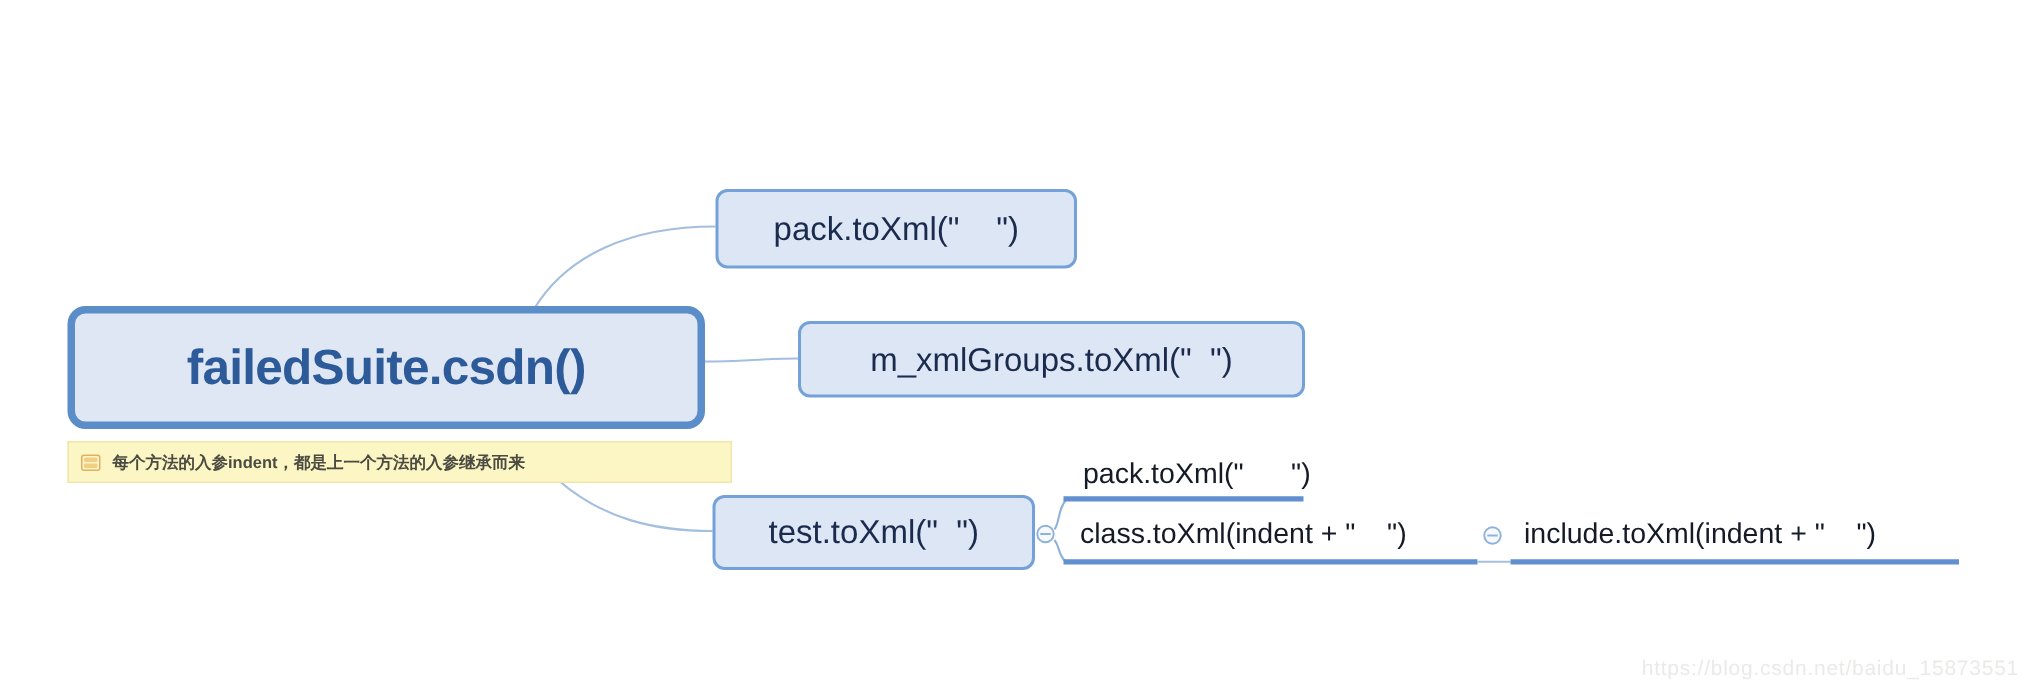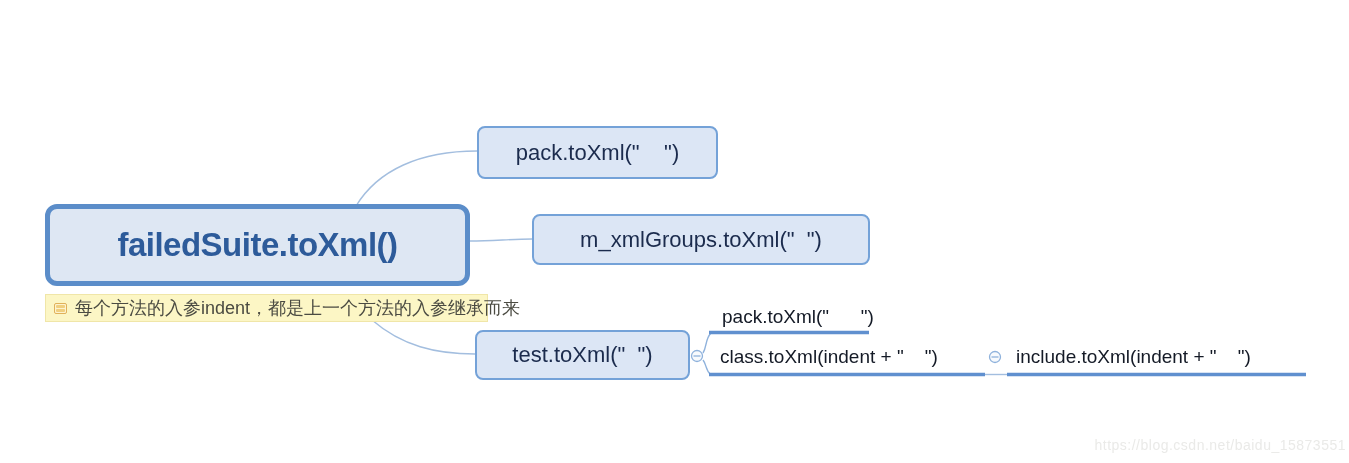--- a/index.html
+++ b/index.html
@@ -32,21 +32,21 @@
     display:flex; align-items:center;
   }
   .t-pack2   { left:722px; top:306px; }
   .t-class   { left:720px; top:346px; }
   .t-include { left:1016px; top:346px; }
 
   .note {
     position:absolute; left:45px; top:294px; width:443px; height:28px;
     background:#fcf6c5; border:1px solid #f0e6a8; box-sizing:border-box;
     display:flex; align-items:center; gap:8px; padding:0 8px;
-    font-size:18px; color:#4b4b42; white-space:nowrap;
+    font-size:11px; color:#4b4b42; white-space:nowrap;font-weight:bold;
   }
   .note-icon {
     width:13px; height:11px; flex:0 0 13px; box-sizing:border-box;
     border:1px solid #e0b15a; border-radius:2px; background:#fdf3cf;
     display:inline-flex; flex-direction:column; justify-content:space-evenly; padding:0 1px;
   }
   .note-icon i { display:block; height:3px; background:#f0cf7e; border-radius:1px; }
 
   .watermark {
     position:absolute; right:3px; bottom:10px;
@@ -75,21 +75,21 @@
     <g>
       <circle cx="697" cy="356" r="5.5" fill="#f7fafd" stroke="#8fb2dc" stroke-width="1.3"></circle>
       <path d="M 693.5,356 H 700.5" stroke="#8fb2dc" stroke-width="1.3"></path>
     </g>
     <g>
       <circle cx="995" cy="357" r="5.5" fill="#f7fafd" stroke="#8fb2dc" stroke-width="1.3"></circle>
       <path d="M 991.5,357 H 998.5" stroke="#8fb2dc" stroke-width="1.3"></path>
     </g>
   </svg>
 
-  <div class="topic root-node">failedSuite.toXml()</div>
+  <div class="topic root-node">failedSuite.csdn()</div>
 
   <div class="note">
     <span class="note-icon">
         <i></i>
         <i></i>
       </span>
     <span>每个方法的入参indent，都是上一个方法的入参继承而来</span>
   </div>
 
   <div class="topic box t-pack">pack.toXml("    ")</div>

